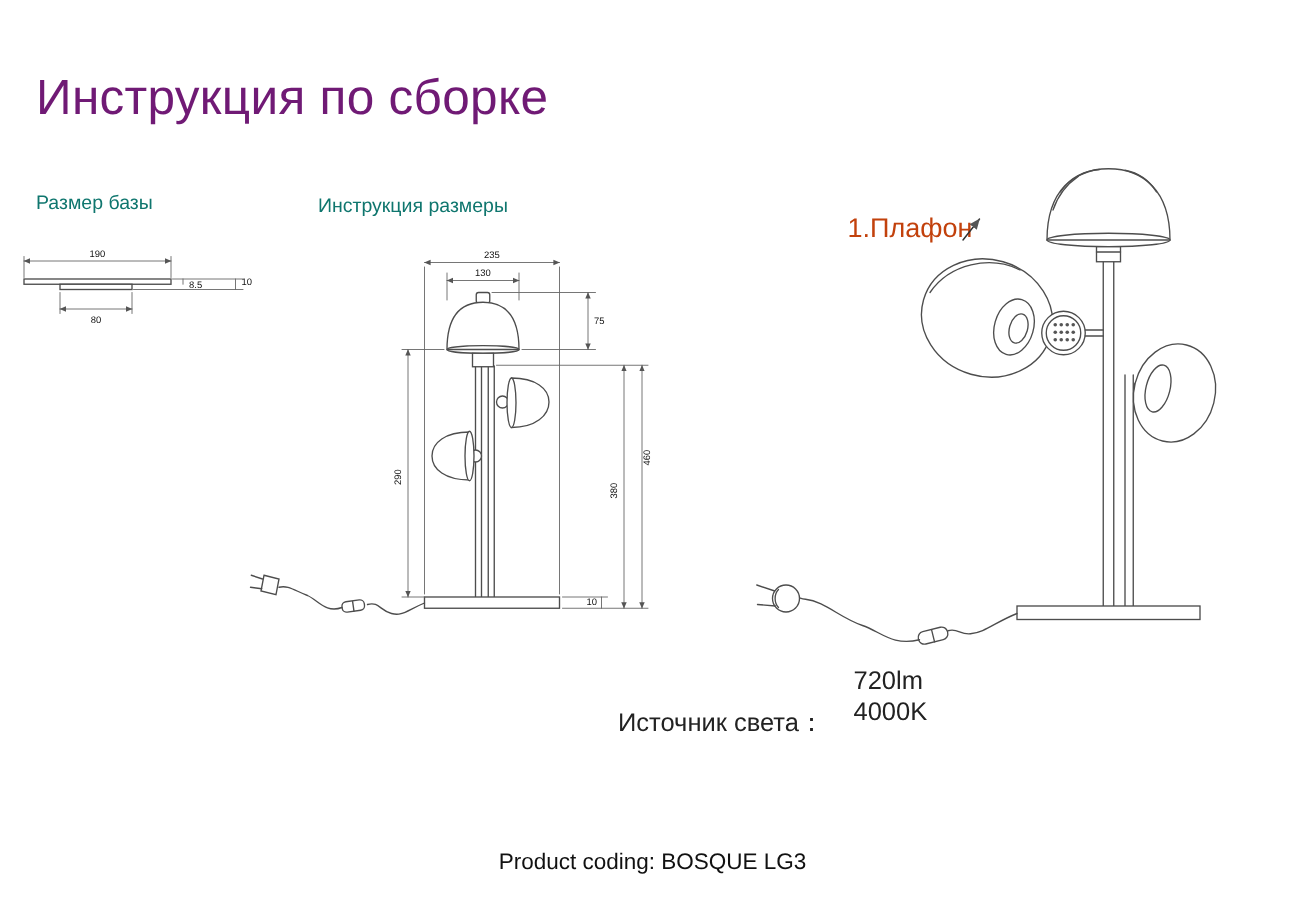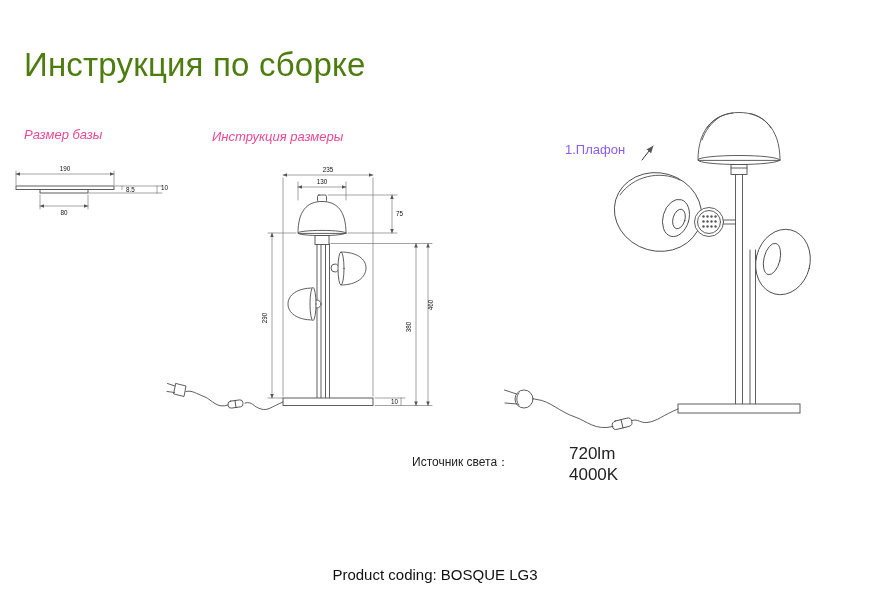--- a/index.html
+++ b/index.html
@@ -2,24 +2,24 @@
 <html><head>
 <meta charset="utf-8">
 <style>
   * { margin:0; padding:0; box-sizing:border-box; }
   html,body { background:#ffffff; }
   body {
     width:870px; height:600px; position:relative; overflow:hidden;
     font-family:"Liberation Sans", sans-serif; color:#1a1a1a;
   }
   .abs { position:absolute; }
-  .title { left:24px; top:46px; font-size:33px; font-weight:400; color:#4d7c0f; letter-spacing:0.2px; }
-  .sec-label { font-size:13px; color:#ec4899;font-style:italic; }
-  .part-label { font-size:13px; color:#8b5cf6; }
-  .light-label { left:412px; top:454px; font-size:12px; color:#222; }
+  .title { left:24px; top:46px; font-size:33px; font-weight:400; color:#701a75; letter-spacing:0.2px; }
+  .sec-label { font-size:13px; color:#0f766e; }
+  .part-label { font-size:18px; color:#c2410c; }
+  .light-label { left:412px; top:470px; font-size:17px; color:#222; }
   .light-values { left:553px; top:443px; font-size:17px; line-height:21px; color:#222;margin-left:16px; }
   .footer { left:0; top:566px; width:870px; text-align:center; font-size:15px; color:#111; }
 
   
   .draw path, .draw line, .draw rect, .draw ellipse, .draw circle {
     fill:none; stroke:#4d4d4d; stroke-width:0.9; stroke-linecap:round;
   }
   .draw .wf { fill:#ffffff; }
   .draw .dim line { stroke:#666; stroke-width:0.6; }
   .draw .dot { fill:#555; stroke:none; }

